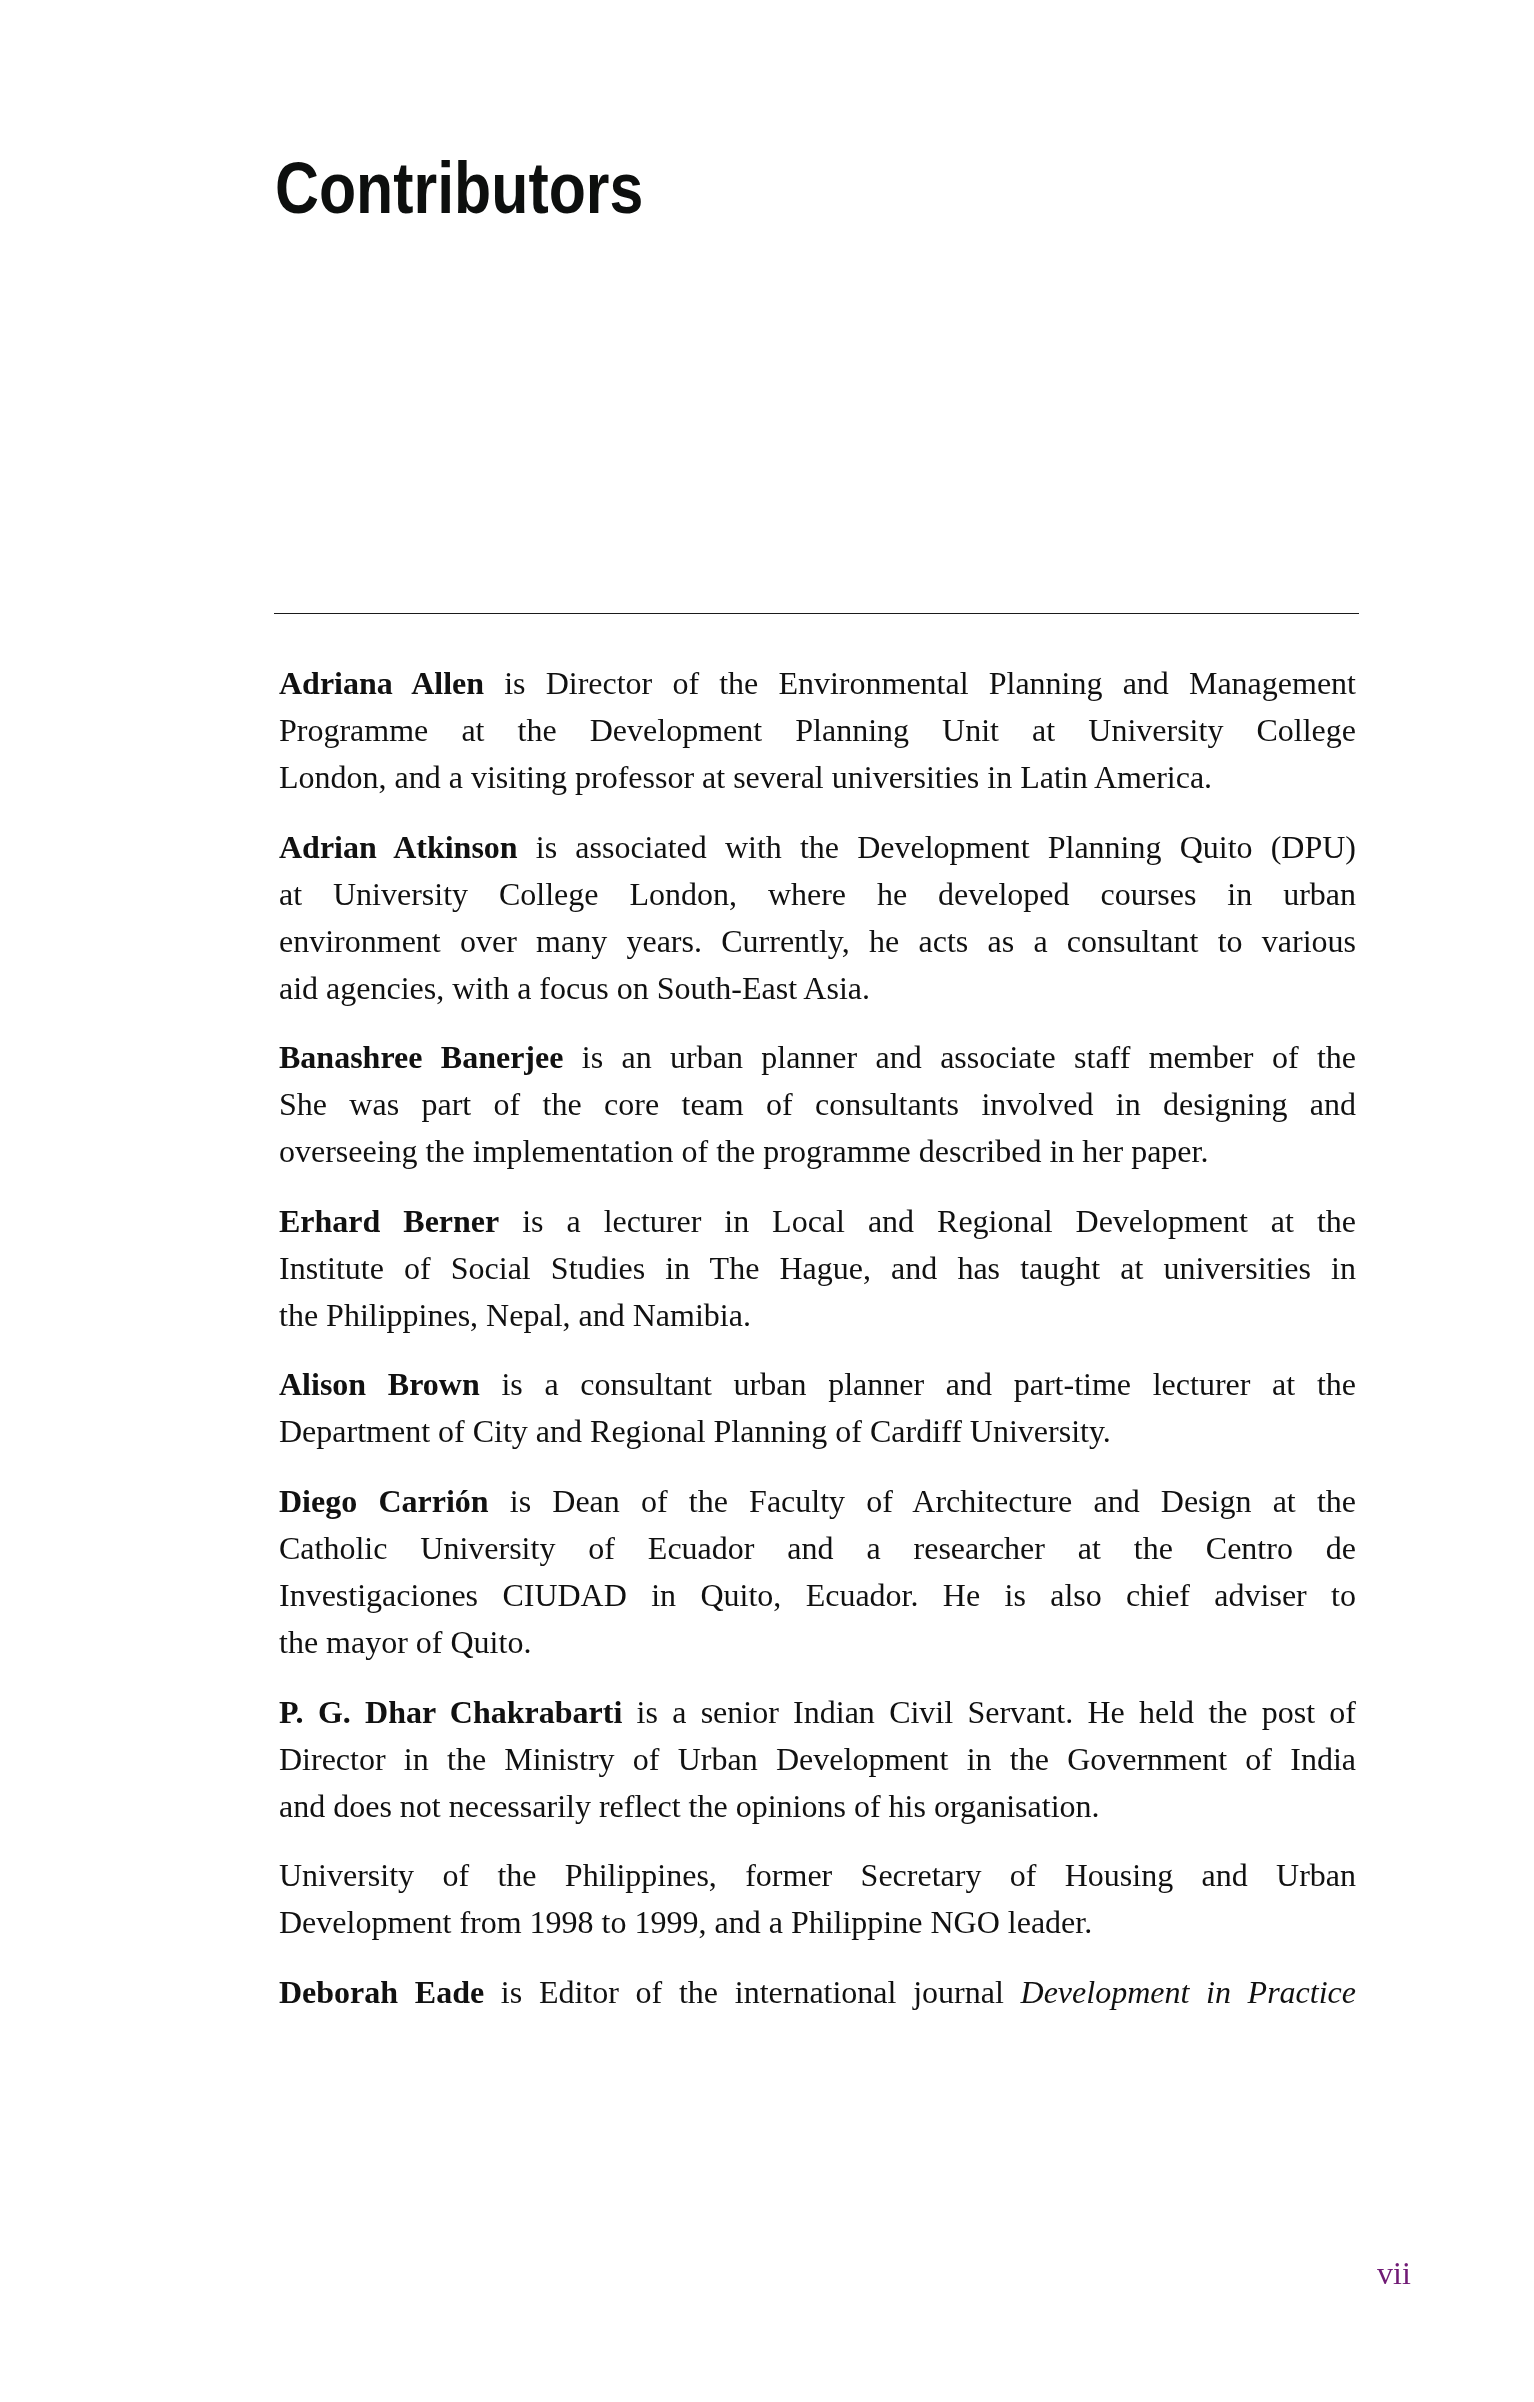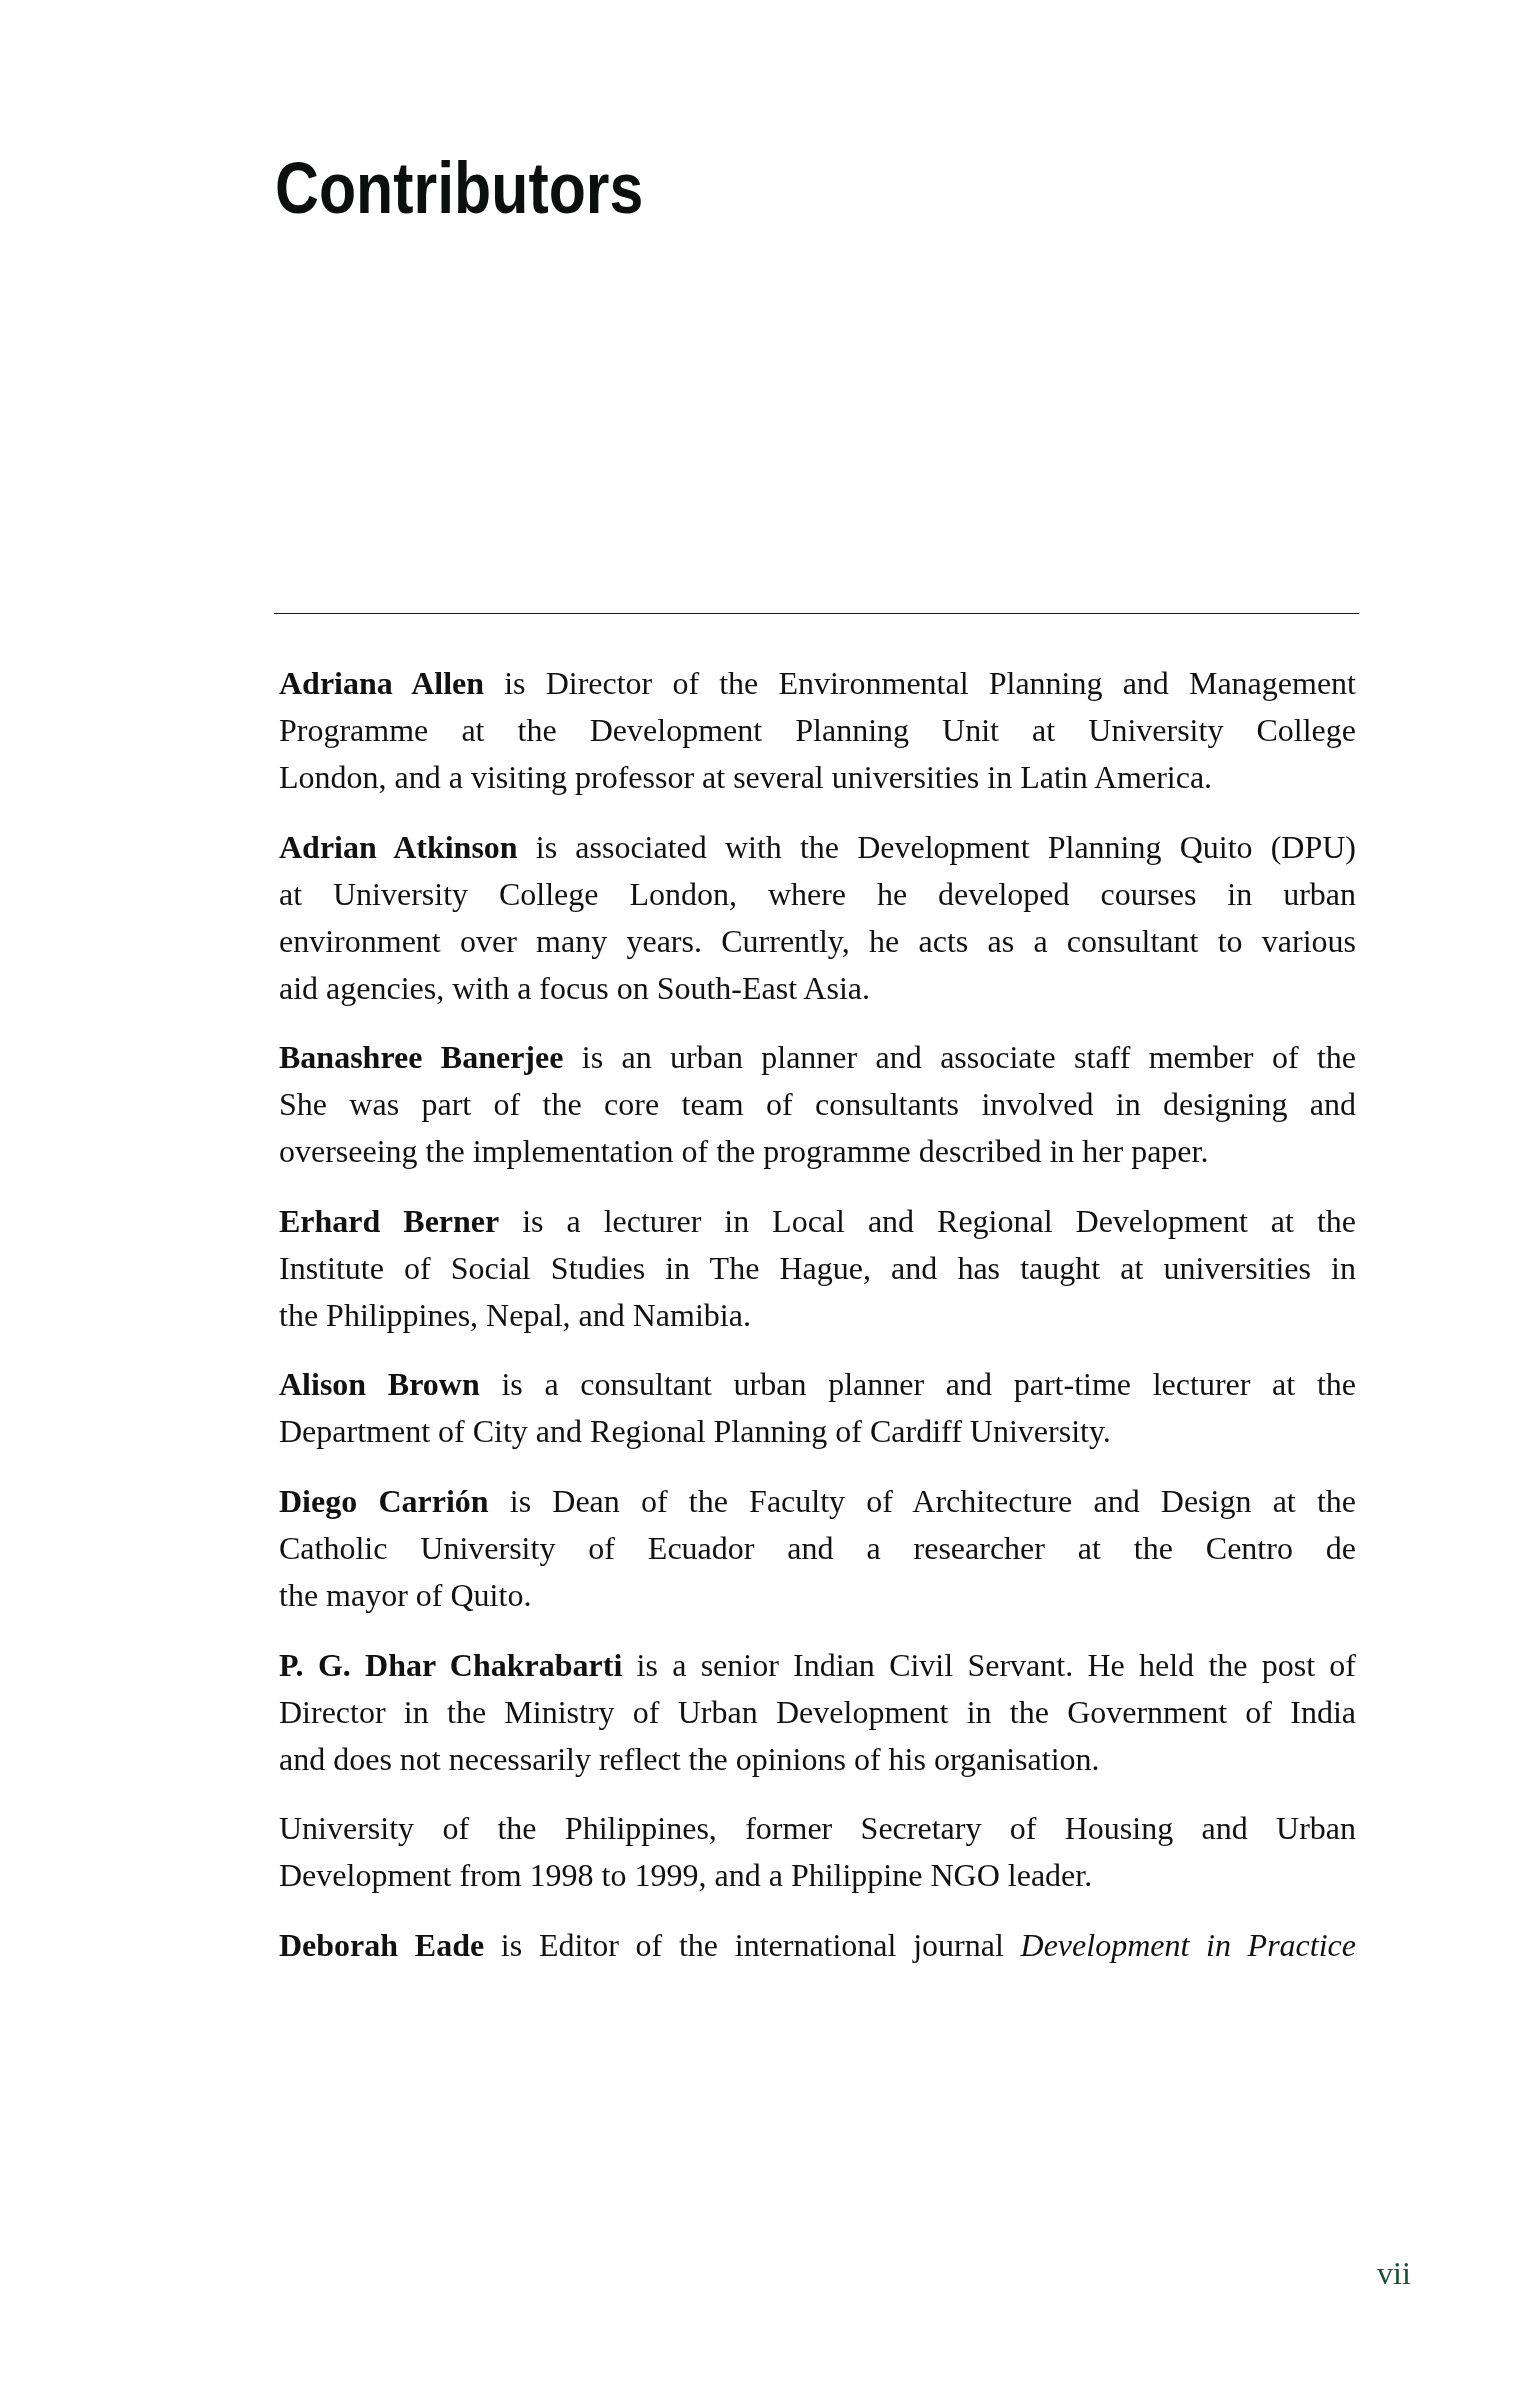--- a/index.html
+++ b/index.html
@@ -20,21 +20,21 @@
     font-family: Liberation Serif, serif; font-size: 32px; line-height: 47px;
     color: #111111;
   }
   .entry { margin: 0 0 22.6px 0; }
   .line { display: block; text-align: justify; text-align-last: justify; white-space: normal; height: 47px; overflow: visible; }
   .line.last { text-align: center; text-align-last: left; }
   .name { font-weight: bold; }
   .ital { font-style: italic; }
   .page-number {
     position: absolute; left: 1377px; top: 2250px;
-    font-family: "Liberation Serif", serif; font-size: 32px; line-height: 47px; color: #14532d;
+    font-family: "Liberation Serif", serif; font-size: 32px; line-height: 47px; color: #701a75;
   }
 </style>
 </head>
 <body>
 
 <h1 class="page-title">Contributors</h1>
 <div class="title-rule"></div>
 
 <div class="entries">
 
@@ -64,20 +64,21 @@
   </div>
 
   <div class="entry">
     <span class="line"><span class="name">Alison Brown</span><span> is a consultant urban planner and part-time lecturer at the</span></span>
     <span class="line last">Department of City and Regional Planning of Cardiff University.</span>
   </div>
 
   <div class="entry">
     <span class="line"><span class="name">Diego Carrión</span><span> is Dean of the Faculty of Architecture and Design at the</span></span>
     <span class="line">Catholic University of Ecuador and a researcher at the Centro de</span>
+    <span class="line">Investigaciones CIUDAD in Quito, Ecuador. He is also chief adviser to</span>
     <span class="line last">the mayor of Quito.</span>
   </div>
 
   <div class="entry">
     <span class="line"><span class="name">P. G. Dhar Chakrabarti</span><span> is a senior Indian Civil Servant. He held the post of</span></span>
     <span class="line">Director in the Ministry of Urban Development in the Government of India</span>
     <span class="line last">and does not necessarily reflect the opinions of his organisation.</span>
   </div>
 
   <div class="entry">

